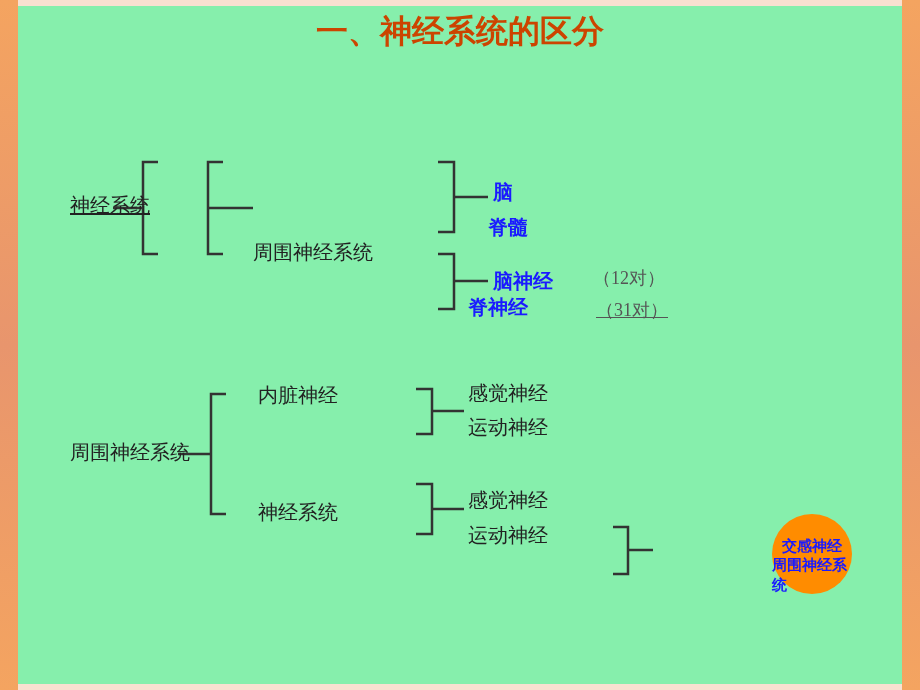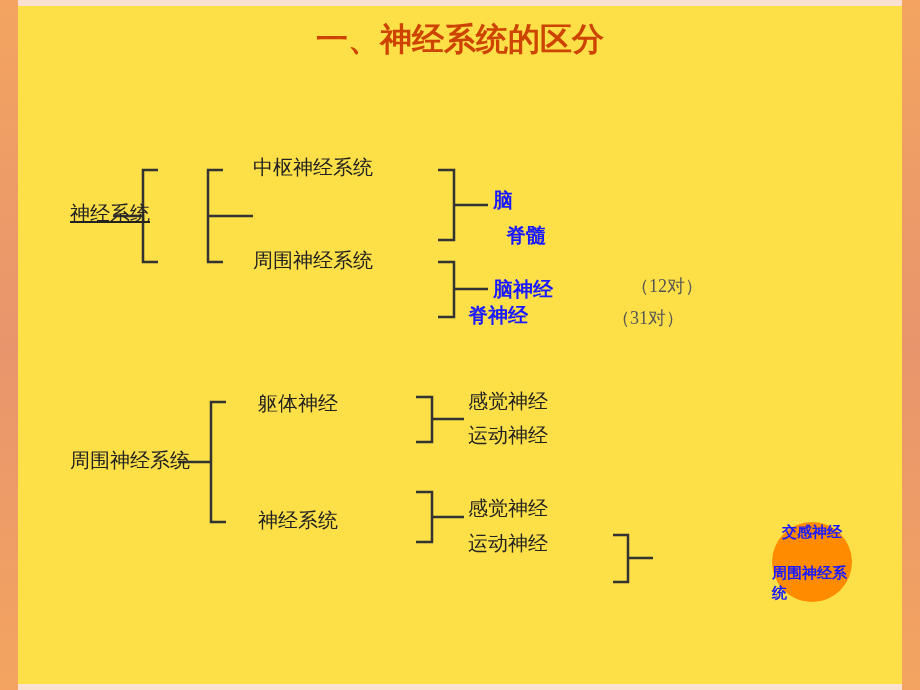--- a/index.html
+++ b/index.html
@@ -37,22 +37,22 @@
       bottom: 0; left: 18px;
       width: calc(100% - 36px); height: 6px;
       background: #f9e0d0;
     }
 
     .page-content {
       position: absolute;
       left: 18px; top: 6px;
       width: calc(100% - 36px);
       height: calc(100% - 12px);
-      background: #fde047;
-      padding: 12px 30px;
+      background: #86efac;
+      padding: 4px 30px;
     }
 
     .title {
       text-align: center;
       font-size: 32px;
       color: #cc4400;
       font-weight: bold;
       margin-bottom: 30px;
       font-family: "SimHei", "STHeiti", sans-serif;
     }
@@ -81,21 +81,21 @@
     
     .badge-circle {
       position: absolute;
       width: 80px;
       height: 80px;
       background: #ff8c00;
       border-radius: 50%;
       display: flex;
       flex-direction: column;
       align-items: center;
-      justify-content: space-between;
+      justify-content: flex-end;
     }
     .badge-circle span {
       color: #1a1aff;
       font-size: 15px;
       font-weight: bold;
       font-family: "SimHei", sans-serif;
       line-height: 1.3;
     }
 
     .paren-gray {
@@ -139,37 +139,36 @@
 
       <path d="M 368 400 L 384 400 L 384 450 L 368 450" fill="none" stroke="#333" stroke-width="2.5"></path>
       <line x1="384" y1="425" x2="416" y2="425" stroke="#333" stroke-width="2.5"></line>
 
       <path d="M 565 443 L 580 443 L 580 490 L 565 490" fill="none" stroke="#333" stroke-width="2.5"></path>
       <line x1="580" y1="466" x2="605" y2="466" stroke="#333" stroke-width="2.5"></line>
     </svg>
 
     <div class="node black" style="left:22px; top:108px;text-decoration:underline;">神经系统</div>
 
-    <div class="node black" style="left:205px; top:62px;">中枢神经系统</div>
 
     <div class="node black" style="left:205px; top:155px;">周围神经系统</div>
 
     <div class="node blue" style="left:445px; top:95px;">脑</div>
 
-    <div class="node blue" style="left:458px; top:130px;">脊髓</div>
+    <div class="node blue" style="left:440px; top:130px;">脊髓</div>
 
     <div class="node blue" style="left:445px; top:184px;">脑神经</div>
-    <span class="node paren-gray" style="left:545px; top:182px;margin-left:38px;">（12对）</span>
+    <span class="node paren-gray" style="left:545px; top:182px;">（12对）</span>
 
     <div class="node blue" style="left:420px; top:210px;">脊神经</div>
-    <span class="node paren-gray" style="left:564px; top:214px;">（31对）</span>
+    <span class="node paren-gray" style="left:548px; top:214px;text-decoration:underline;">（31对）</span>
 
     <div class="node black" style="left:22px; top:355px;">周围神经系统</div>
 
-    <div class="node black" style="left:210px; top:298px;">躯体神经</div>
+    <div class="node black" style="left:210px; top:298px;">内脏神经</div>
 
     <div class="node black" style="left:210px; top:415px;">神经系统</div>
 
     <div class="node black" style="left:420px; top:296px;">感觉神经</div>
 
     <div class="node black" style="left:420px; top:330px;">运动神经</div>
 
     <div class="node black" style="left:420px; top:403px;">感觉神经</div>
 
     <div class="node black" style="left:420px; top:438px;">运动神经</div>

